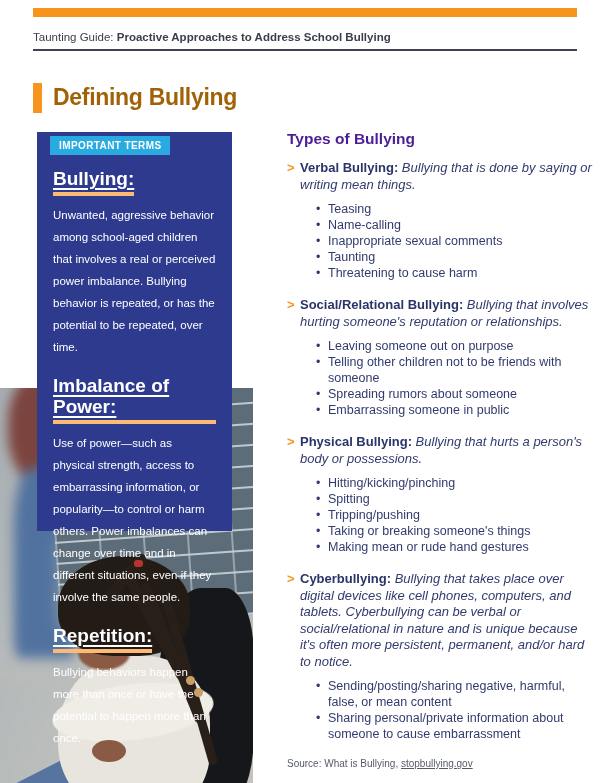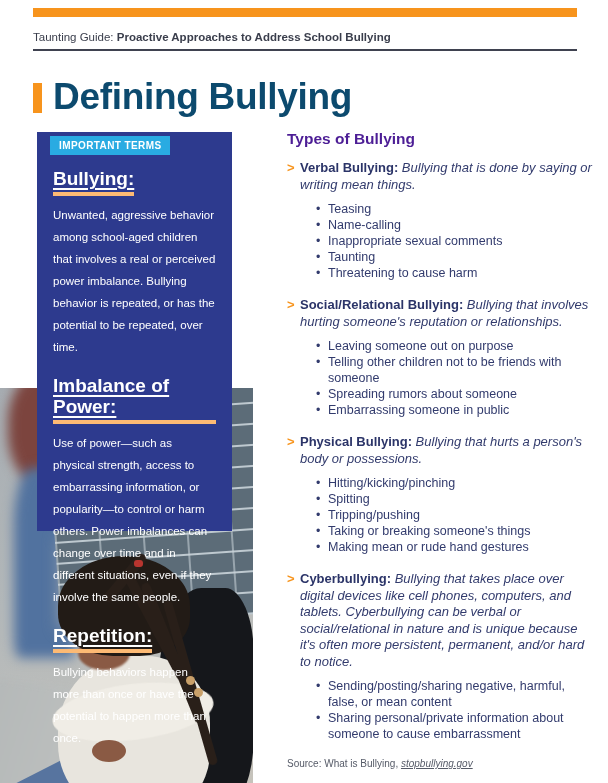--- a/index.html
+++ b/index.html
@@ -9,21 +9,21 @@
 
   
   #top-accent { left:33px; top:8px; width:544px; height:9px; background:#F7941D; }
   #doc-header { left:33px; top:31px; width:544px; font-size:11.5px; color:#3a3e4c; }
   #doc-header b { font-weight:bold; }
   #header-rule { left:33px; top:49px; width:544px; height:2px; background:#3f4250; }
 
   
   #title-block { left:33px; top:81px; display:flex; align-items:stretch; }
   #title-accent { width:9px; height:30px; background:#F7941D; margin-top:2px; }
-  #page-title { margin-left:11px; font-size:37px; font-weight:bold; color:#0c4a6e;
+  #page-title { margin-left:11px; font-size:23px; font-weight:bold; color:#a16207;
                 letter-spacing:-0.3px; line-height:32px; }
 
   
   #photo { left:0; top:388px; width:253px; height:395px; overflow:hidden; z-index:1;
            background:linear-gradient(160deg,#a7adb2 0%,#b3b8ba 45%,#c6c3bb 100%); }
   #photo .blurbg { position:absolute; filter:blur(6px); }
   .bg-person-top { left:8px; top:-15px; width:70px; height:110px; background:#7c443e; border-radius:45%; }
   .bg-person-legs { left:14px; top:80px; width:62px; height:190px; background:#51729f; border-radius:30% 30% 10% 10%; }
   .bg-notebook { left:46px; top:92px; width:24px; height:46px; background:#2f62b8; filter:blur(2px); position:absolute; border-radius:3px; }
   .bg-rail { left:60px; top:150px; width:120px; height:90px; background:#9aa3a9; filter:blur(8px); position:absolute; }
@@ -76,21 +76,21 @@
   .type-section { position:relative; padding-left:13px; margin-bottom:16px;
       font-size:13px; line-height:16.5px; color:#323b6d; }
   .type-marker { position:absolute; left:0; top:0; color:#F7941D; font-weight:bold; }
   .type-term { font-weight:bold; color:#2b3468; }
   .type-desc { font-style:italic; }
   .type-section ul { list-style:none; margin:8px 0 0 0; padding-left:16px; }
   .type-section li { position:relative; padding-left:12px; font-size:12.5px; line-height:16px; }
   .type-section li::before { content:"\2022"; position:absolute; left:0; top:0; }
   #source-line { margin-top:6px; font-size:10px; color:#565b68; padding-left:0; }
   #source-line .src-label { }
-  #source-line .src-link { font-style:italic; text-decoration:underline; color:#565b68; }
+  #source-line .src-link { text-decoration:underline; color:#565b68; }
 </style>
 </head>
 <body>
 
 <div class="abs" id="top-accent"></div>
 
 <div class="abs" id="doc-header">
   <span>Taunting Guide: </span><b>Proactive Approaches to Address School Bullying</b>
 </div>
 <div class="abs" id="header-rule"></div>

